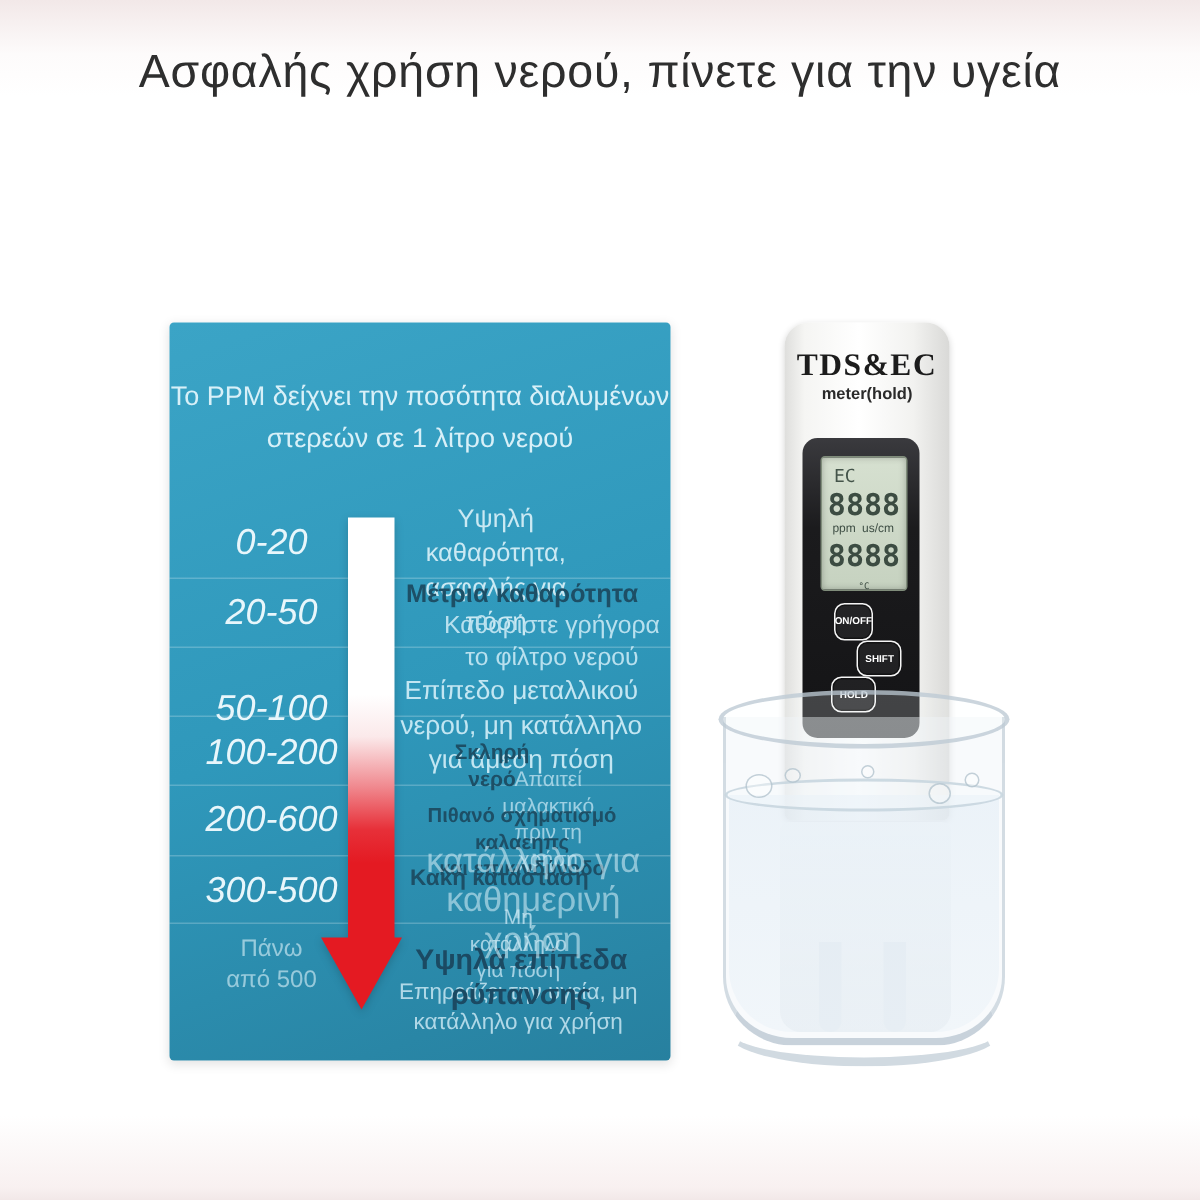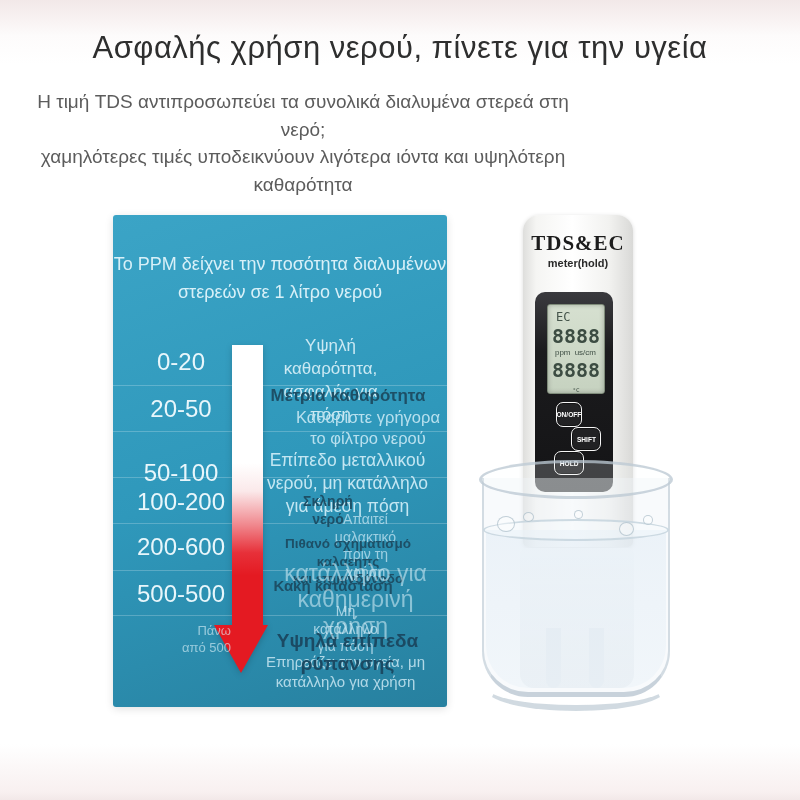--- a/index.html
+++ b/index.html
@@ -15,23 +15,23 @@
     font-size:19px;line-height:1.45;color:#5c5c5c;}
 
   
   .panel{position:absolute;left:113px;top:215px;width:334px;height:492px;
     background:linear-gradient(160deg,#3ba4c6 0%,#2f98bb 50%,#27809f 100%);
     border-radius:3px;box-shadow:0 2px 8px rgba(0,0,0,.12);}
   .panel-title{position:absolute;top:36px;left:0;width:100%;text-align:center;
     font-size:18px;line-height:1.55;color:#d8f0f8;}
   .divider{position:absolute;left:0;width:100%;height:1px;background:rgba(255,255,255,.22);}
   .range-num{position:absolute;left:18px;width:100px;text-align:center;
-    font-size:24px;color:#e8f6fb;z-index:3;}
-  .range-over{position:absolute;left:18px;width:100px;text-align:right;
-    font-size:13px;line-height:1.3;color:rgba(224,244,250,.6);z-index:3;}
+    font-size:24px;color:#e8f6fb;z-index:3;font-style:italic;}
+  .range-over{position:absolute;left:18px;width:100px;text-align:center;
+    font-size:16px;line-height:1.3;color:rgba(224,244,250,.6);z-index:3;}
 
   
   .arrow{position:absolute;left:0;top:0;width:100%;height:100%;z-index:2;
     filter:drop-shadow(0 2px 3px rgba(0,0,0,.18));pointer-events:none;}
   .arrow-shaft{position:absolute;left:119px;top:130px;width:31px;height:281px;
     background:linear-gradient(180deg,#ffffff 0%,#ffffff 42%,#fbe9ea 52%,#f0888e 64%,#e73039 74%,#e41a22 82%,#e41a22 100%);}
   .arrow-head{position:absolute;left:101px;top:410px;width:0;height:0;
     border-left:27px solid transparent;border-right:27px solid transparent;
     border-top:48px solid #e41a22;}
 
@@ -113,40 +113,38 @@
   .b3{left:140px;top:62px;width:13px;height:12px;}
   .b4{left:164px;top:55px;width:8px;height:8px;}
   .b5{left:95px;top:50px;width:7px;height:7px;}
 </style>
 </head>
 <body>
 
 <div id="stage">
 
   <div class="title t">Ασφαλής χρήση νερού, πίνετε για την υγεία</div>
-  <div class="subtitle t">Η τιμή TDS αντιπροσωπεύει τα συνολικά διαλυμένα στερεά στη νερό;
-χαμηλότερες τιμές υποδεικνύουν λιγότερα ιόντα και υψηλότερη καθαρότητα</div>
 
   <div class="panel">
     <div class="panel-title t">Το PPM δείχνει την ποσότητα διαλυμένων
 στερεών σε 1 λίτρο νερού</div>
 
     <div class="divider" style="top:170px"></div>
     <div class="divider" style="top:216px"></div>
     <div class="divider" style="top:262px"></div>
     <div class="divider" style="top:308px"></div>
     <div class="divider" style="top:355px"></div>
     <div class="divider" style="top:400px"></div>
 
     <div class="range-num" style="top:133px">0-20</div>
     <div class="range-num" style="top:180px">20-50</div>
     <div class="range-num" style="top:244px">50-100</div>
     <div class="range-num" style="top:273px">100-200</div>
     <div class="range-num" style="top:318px">200-600</div>
-    <div class="range-num" style="top:365px">500-500</div>
+    <div class="range-num" style="top:365px">300-500</div>
     <div class="range-over t" style="top:408px">Πάνω
 από 500</div>
 
     <div class="arrow">
       <div class="arrow-shaft"></div>
       <div class="arrow-head"></div>
     </div>
 
     <div class="desc d-high t">Υψηλή
 καθαρότητα,

